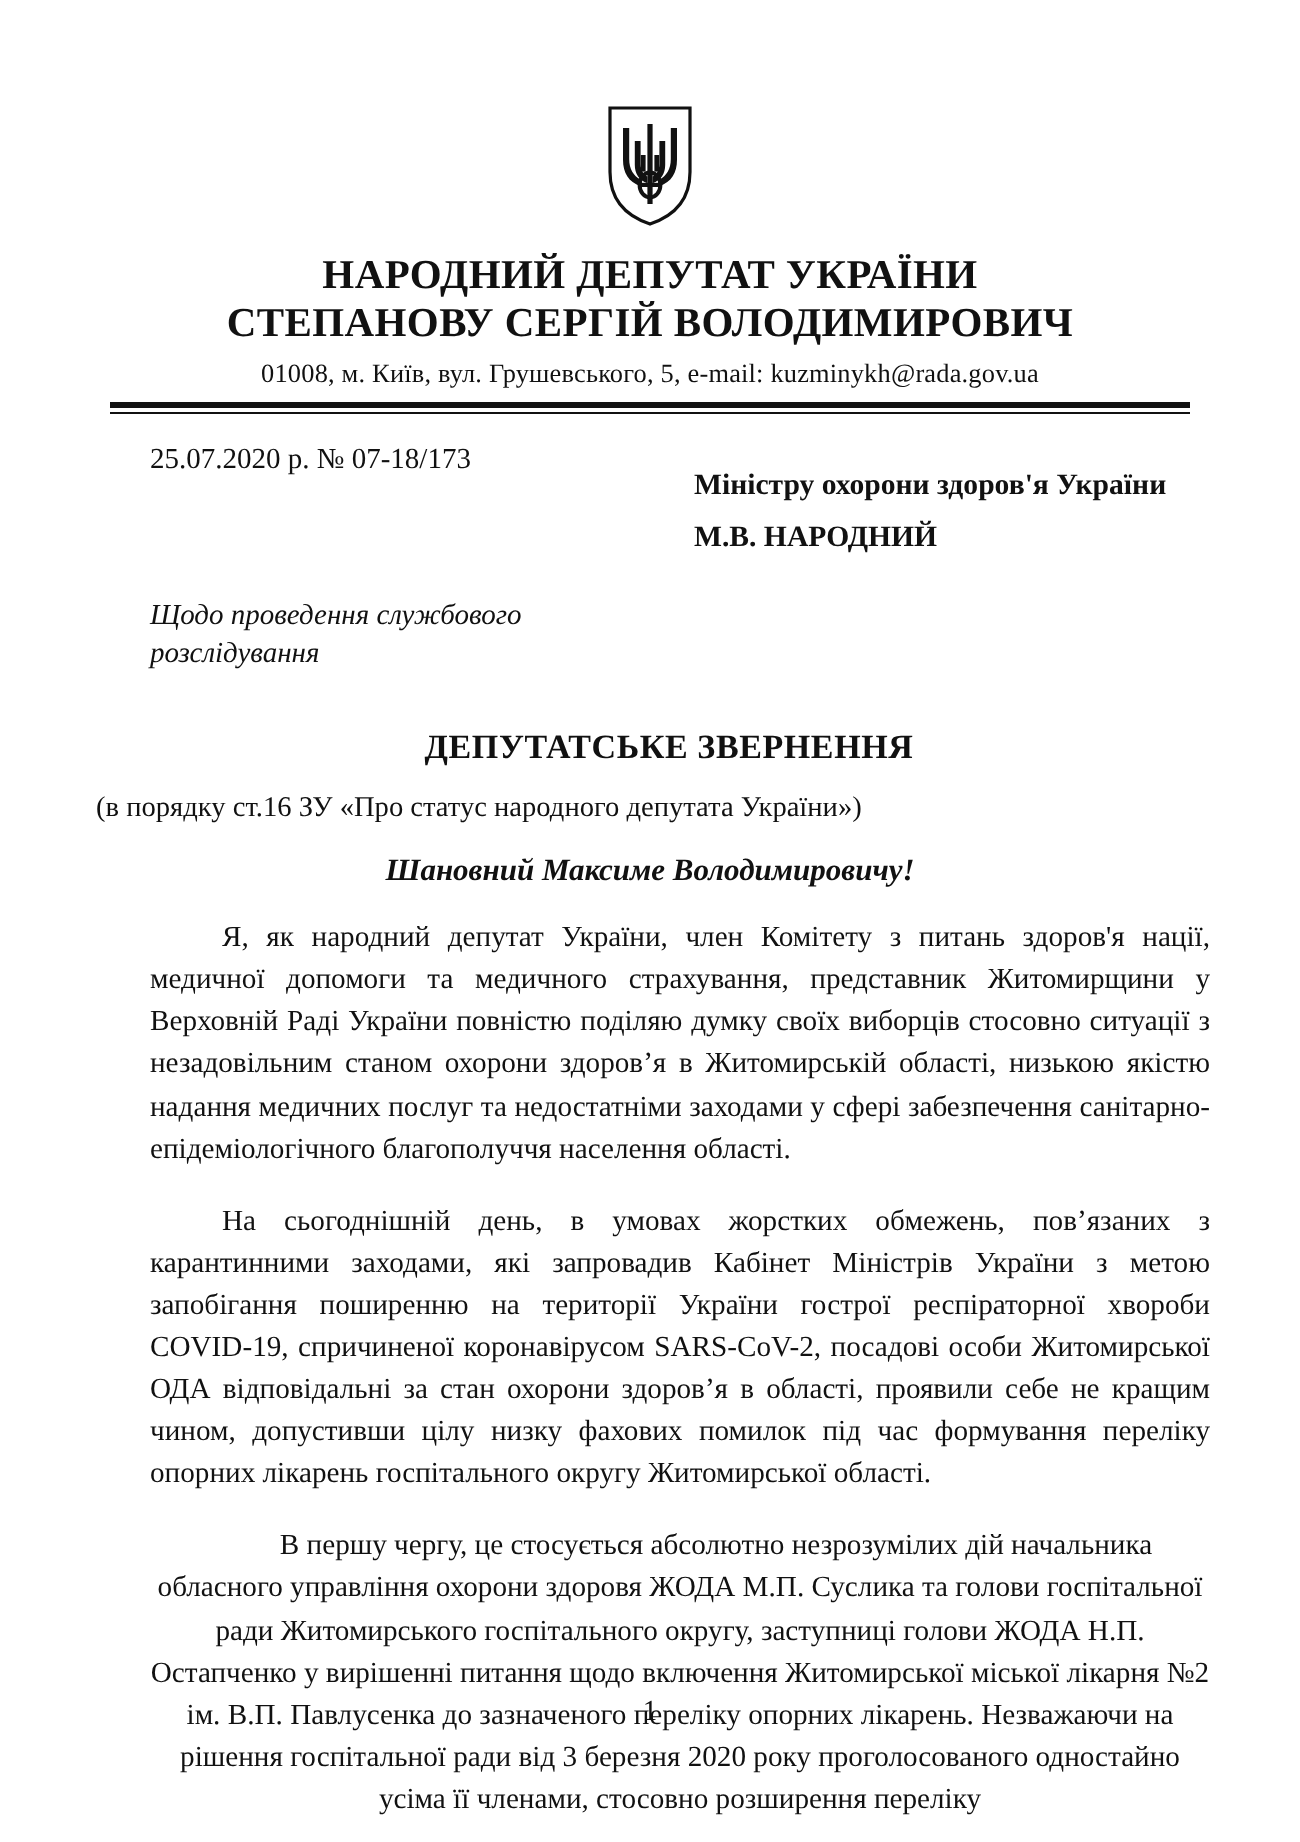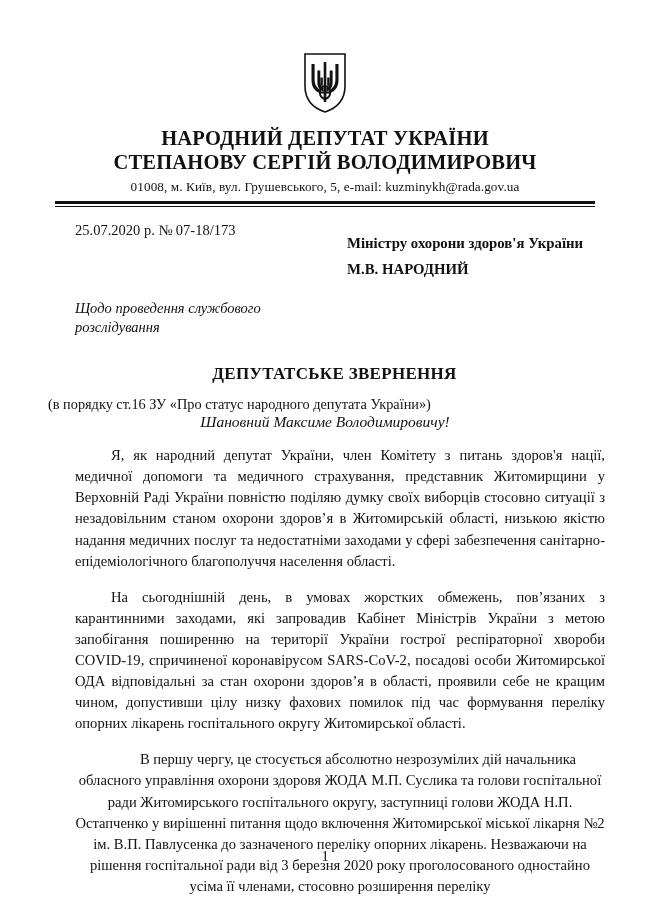--- a/index.html
+++ b/index.html
@@ -107,23 +107,24 @@
     padding-left: 19px;
   }
   .doc-subtitle {
     text-align: left;
     font-size: 14.3px;
     margin-top: 12px;
     padding-left: 48px;
   }
   .salutation {
     text-align: center;
-    font-weight: normal;
+    font-weight: bold;
     font-style: italic;
     font-size: 15.5px;
+    margin-top: 14px;
   }
 
   
   .body-wrap {
     margin: 0 45px 0 75px;
   }
   .para {
     text-align: justify;
     text-justify: inter-word;
     text-indent: 36px;

